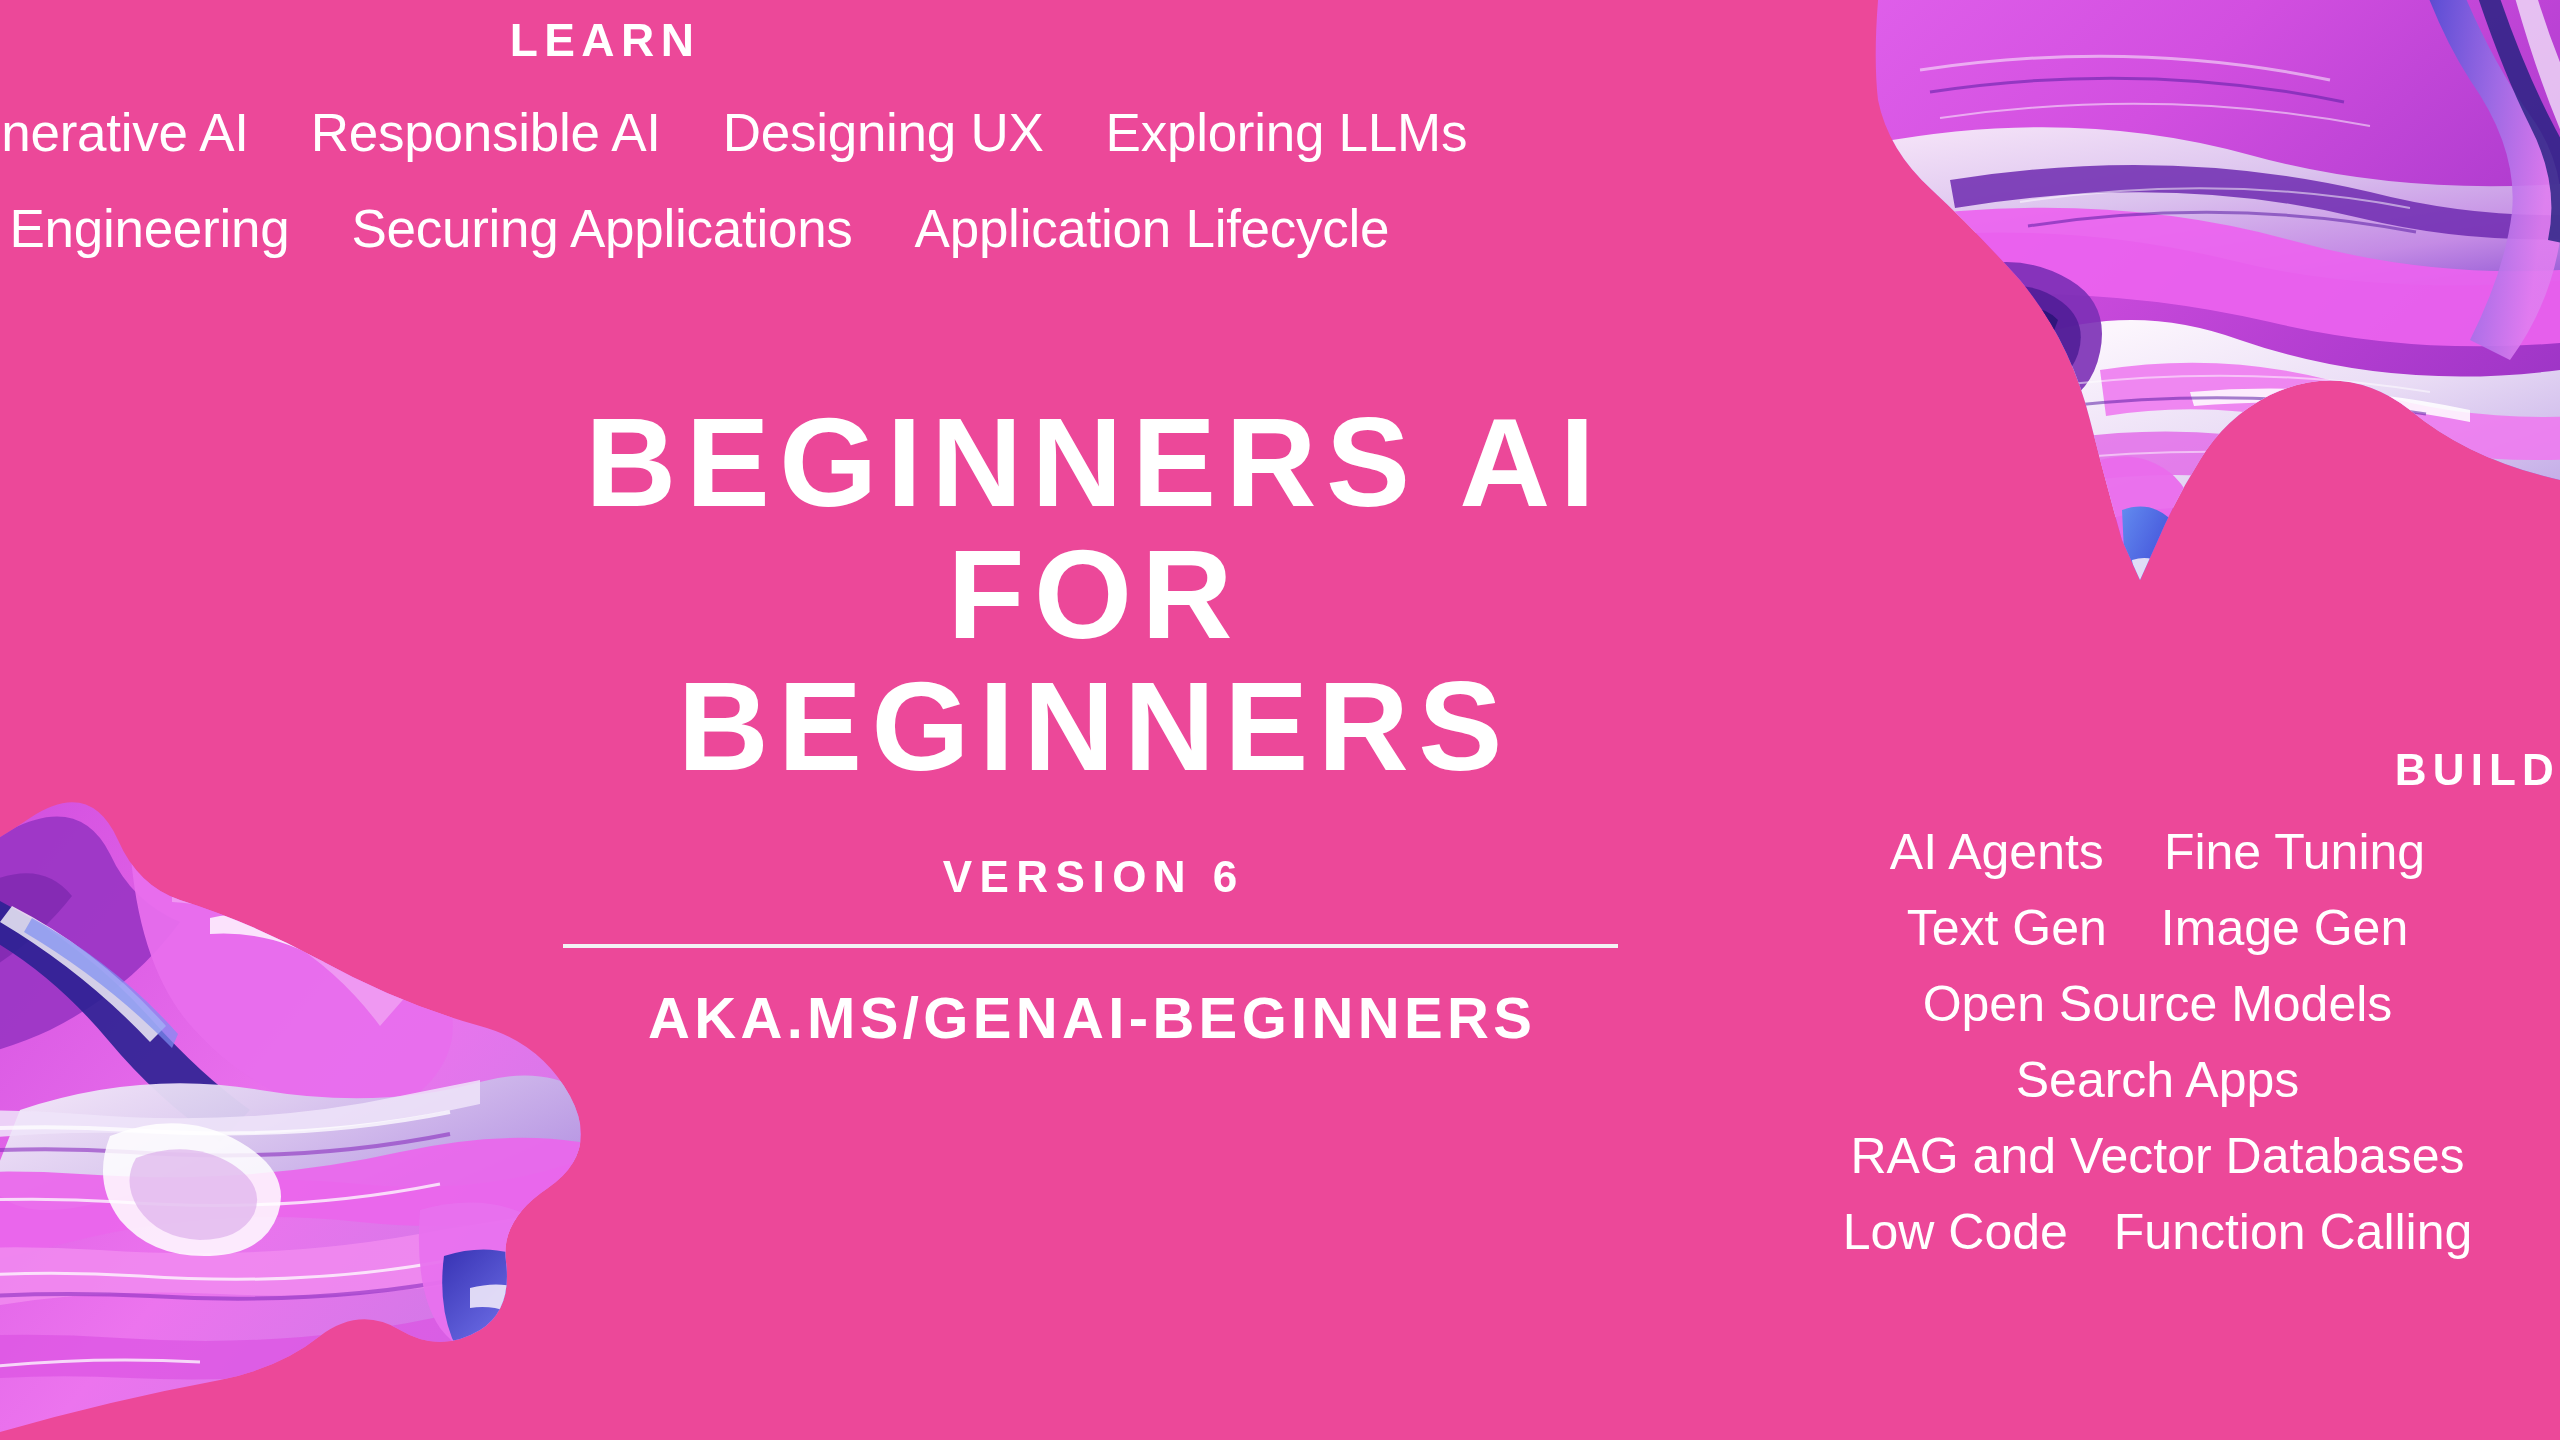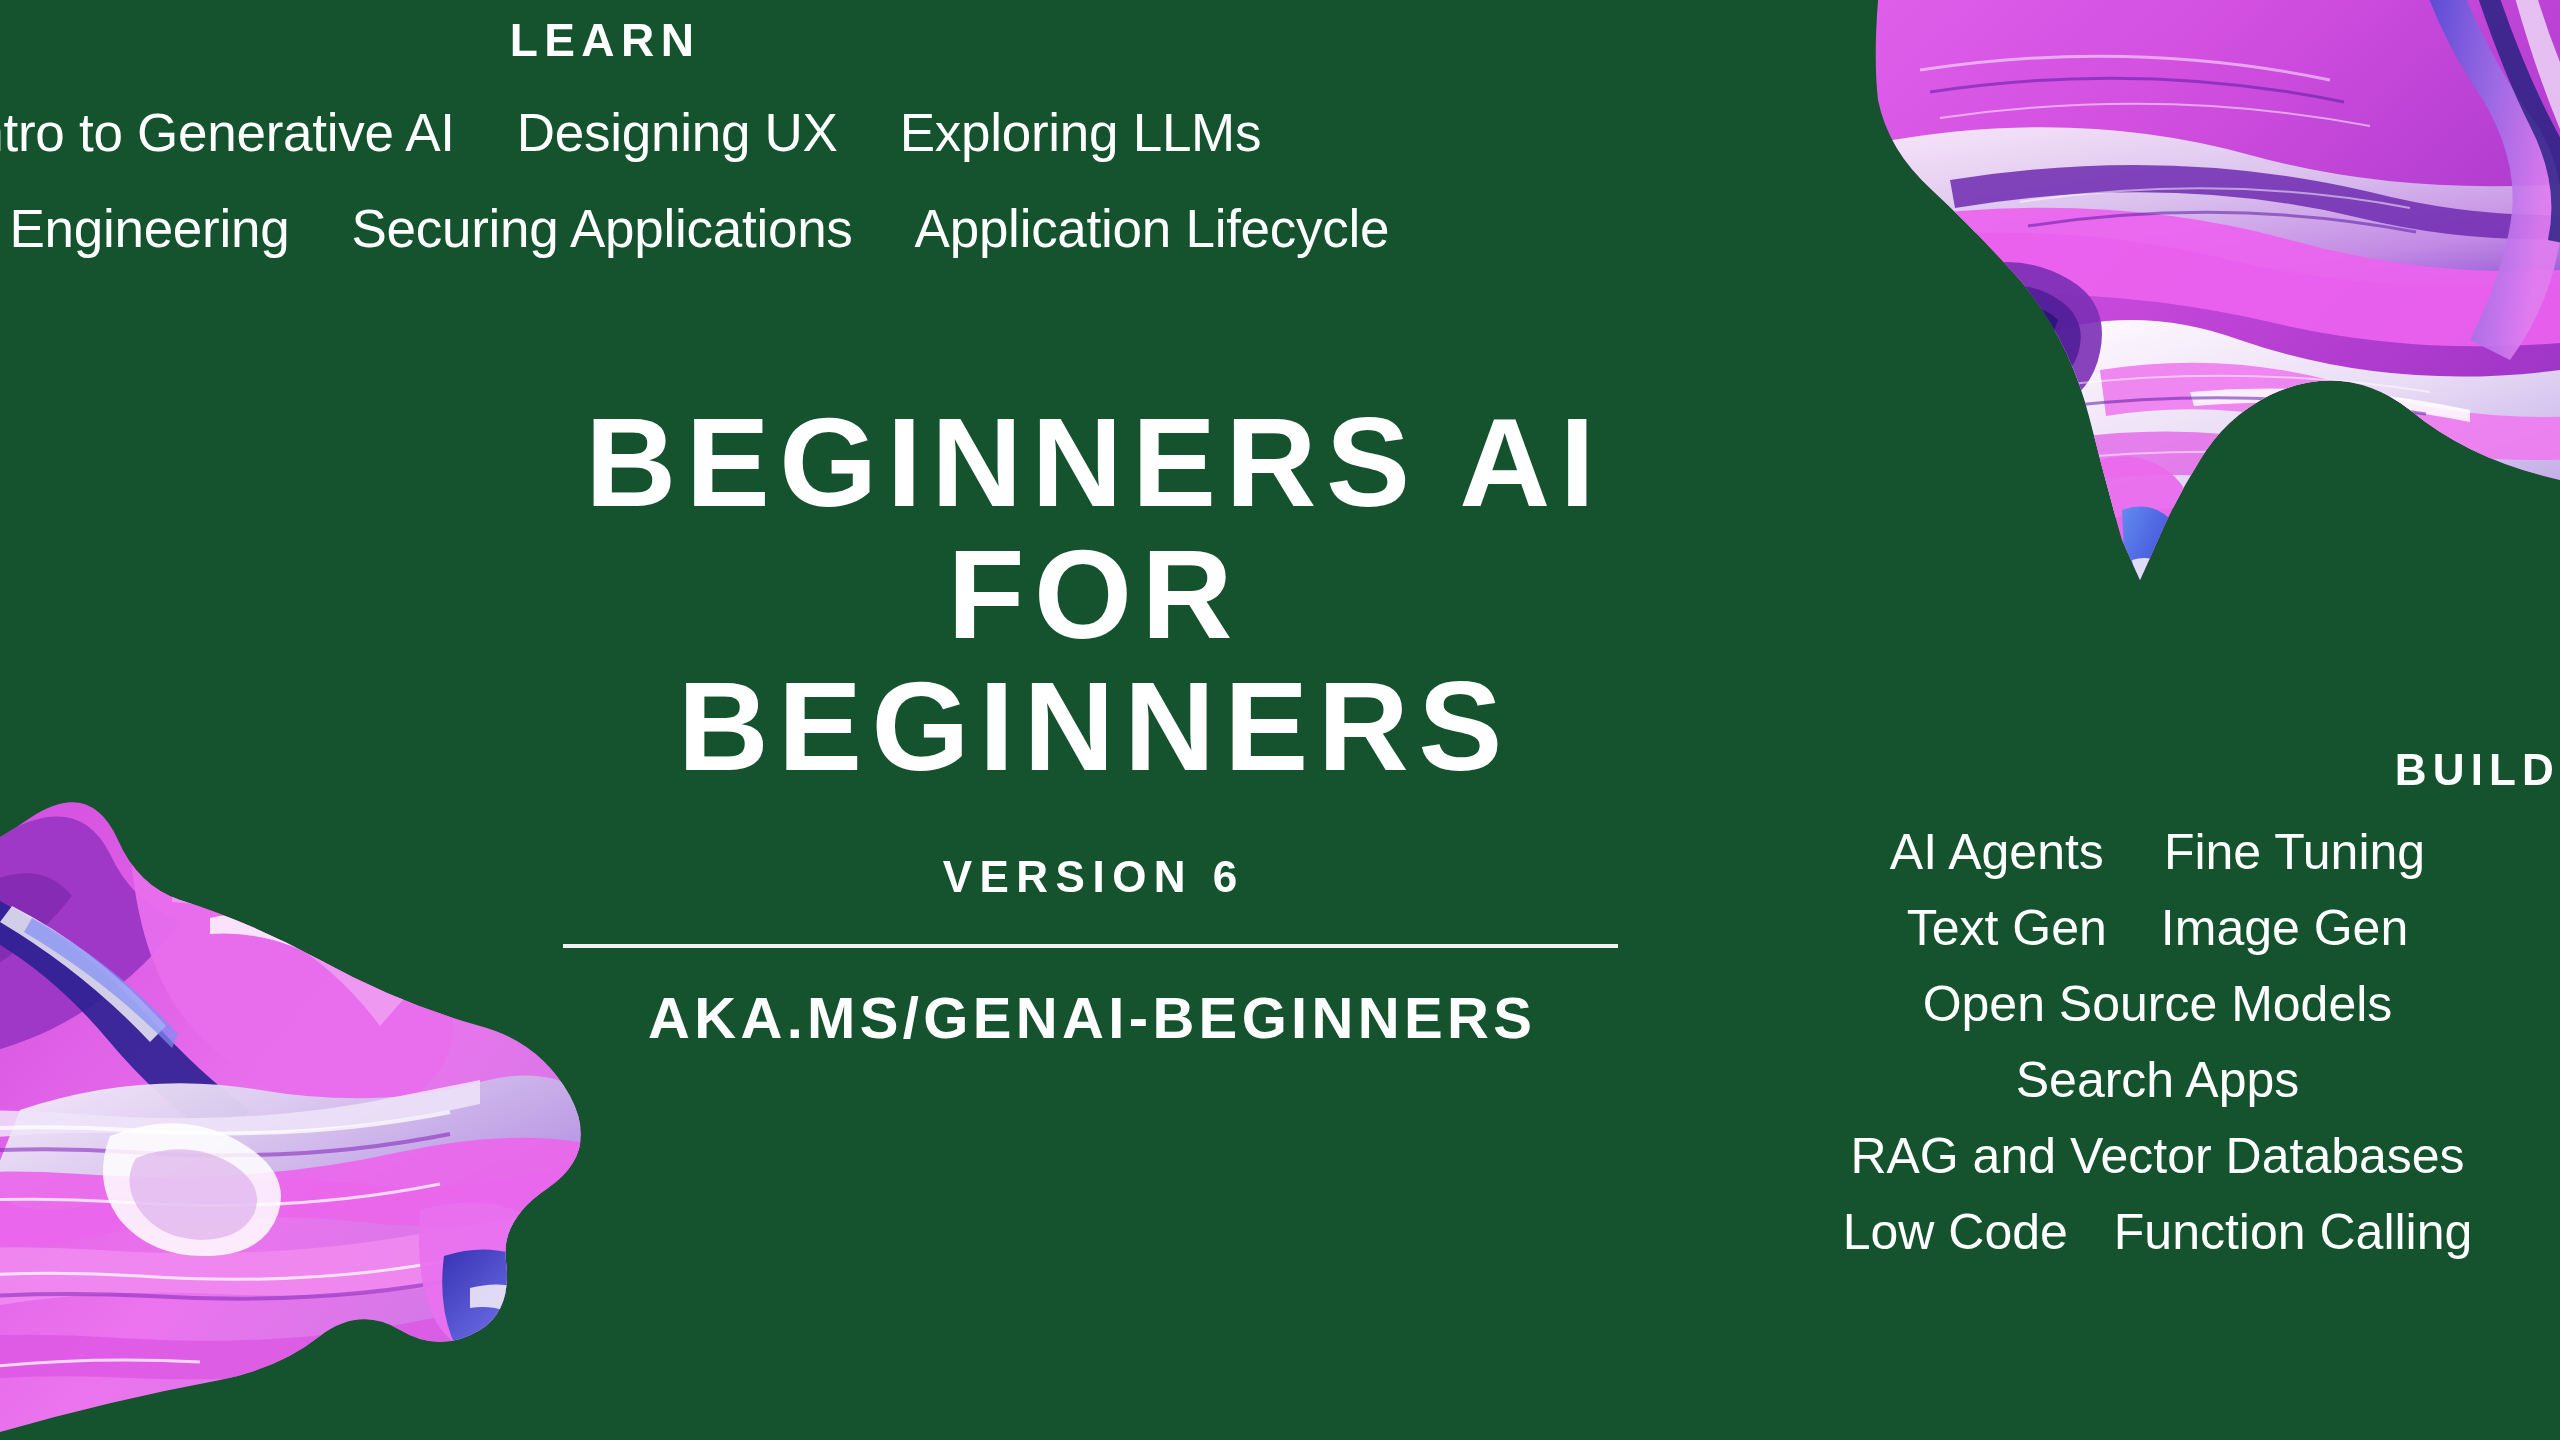--- a/index.html
+++ b/index.html
@@ -4,21 +4,21 @@
 <style>
   html, body {
     margin: 0;
     padding: 0;
     background: #0c0c0f;
   }
   #poster {
     position: relative;
     width: 2560px;
     height: 1440px;
-    background: #14532d;
+    background: #ec4899;
     overflow: hidden;
     font-family: "Liberation Sans", "DejaVu Sans", sans-serif;
     color: #ffffff;
     -webkit-font-smoothing: antialiased;
   }
 
   
   .art {
     position: absolute;
     pointer-events: none;
@@ -343,20 +343,21 @@
                  Q 378 548 358 518 Q 342 492 356 468 Z" fill="#d9a7ea" opacity="0.6"></path>
       </g>
     </svg>
   </div>
 
   <div class="section-head" id="learn-head">LEARN</div>
 
   <div id="learn-col">
     <div class="learn-row" id="learn-row-0">
       <span class="topic">Intro to Generative AI</span>
+      <span class="topic">Responsible AI</span>
       <span class="topic">Designing UX</span>
       <span class="topic">Exploring LLMs</span>
     </div>
     <div class="learn-row" id="learn-row-1">
       <span class="topic">Prompt Engineering</span>
       <span class="topic">Securing Applications</span>
       <span class="topic">Application Lifecycle</span>
     </div>
   </div>
 

